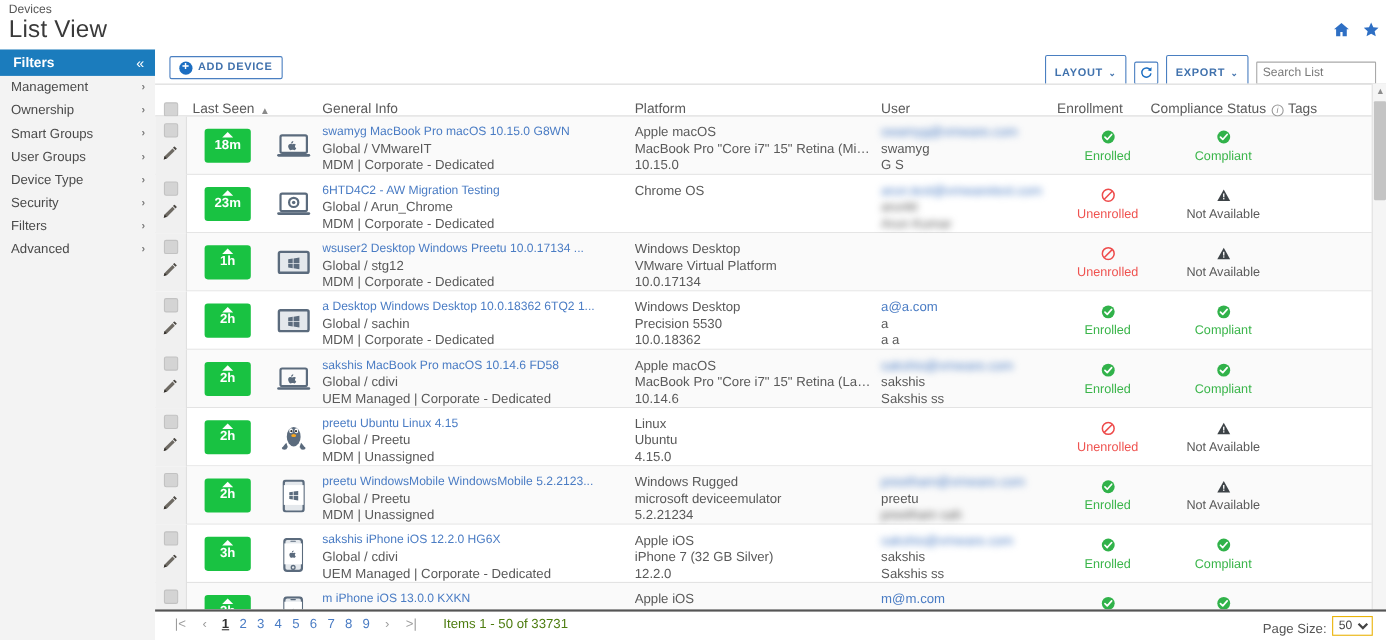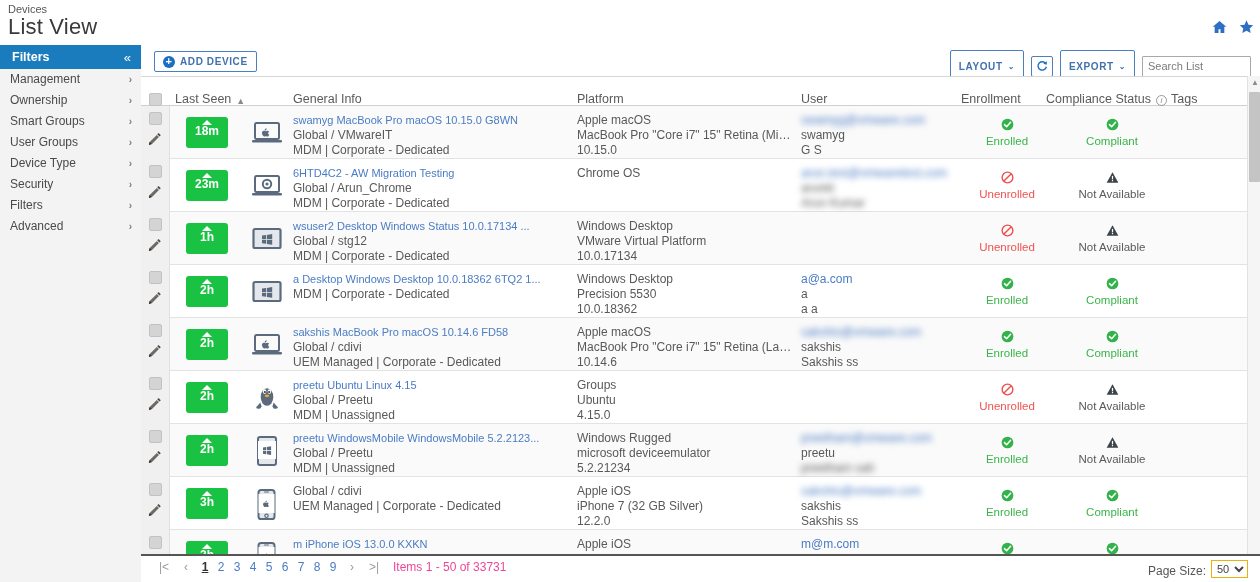--- a/index.html
+++ b/index.html
@@ -122,21 +122,21 @@
   .vscroll .up { position:absolute; top:2px; left:3px; color:#8c8c8c; font-size:8px; }
   .vthumb { position:absolute; top:16px; left:1px; width:11px; height:90px; background:#c4c4c4; border-radius:1px; }
 
   
   .footer { position:absolute; left:141px; top:554px; width:1119px; height:28px;
             background:#fff; border-top:2px solid #555; }
   .pager { position:absolute; left:12px; top:4px; display:flex; align-items:center; gap:0; font-size:12px; color:#4a7cc4; }
   .pager .nav { width:22px; text-align:center; color:#9c9c9c; cursor:pointer; }
   .pager .pg { width:16px; text-align:center; cursor:pointer; color:#4a7cc4; }
   .pager .pg.active { color:#333; text-decoration:underline; font-weight:bold; }
-  .pager .items { margin-left:8px; color:#ec4899; white-space:nowrap; }
+  .pager .items { margin-left:18px; color:#4d7c0f; white-space:nowrap; }
   .pagesize { position:absolute; right:12px; top:4px; display:flex; align-items:flex-end; gap:5px; font-size:12px; color:#555; }
   .pagesize select {
     height:18px; font-size:11px; border:1px solid #eab308; background:#fff;
     font-family:"Liberation Sans",sans-serif; color:#444; padding:0 1px;
   }
 </style>
 </head>
 <body>
 
 <div id="app">
@@ -391,21 +391,21 @@
     </div>
 
     <div class="devic">
             <svg width="30" height="24" viewBox="0 0 30 24">
               <rect x="1.5" y="2" width="27" height="19" rx="1.5" fill="#e4e8ec" stroke="#5b6b7d" stroke-width="2.2"></rect>
               <path d="M10 8.6l4.1-.6v4.1H10zm4.9-.7 5.3-.8v4.9h-5.3zM10 12.8h4.1v4l-4.1-.6zm4.9 0h5.3v4.9l-5.3-.8z" fill="#5b6b7d"></path>
             </svg>
           </div>
 
     <div class="ginfo">
-      <div class="t1">wsuser2 Desktop Windows Status 10.0.17134 ...</div>
+      <div class="t1">wsuser2 Desktop Windows Preetu 10.0.17134 ...</div>
       <div class="t2">Global / stg12</div>
       <div class="t3">MDM | Corporate - Dedicated</div>
     </div>
 
     <div class="plat">
       <div>Windows Desktop</div>
       <div>VMware Virtual Platform</div>
       <div>10.0.17134</div>
     </div>
 
@@ -451,20 +451,21 @@
 
     <div class="devic">
             <svg width="30" height="24" viewBox="0 0 30 24">
               <rect x="1.5" y="2" width="27" height="19" rx="1.5" fill="#e4e8ec" stroke="#5b6b7d" stroke-width="2.2"></rect>
               <path d="M10 8.6l4.1-.6v4.1H10zm4.9-.7 5.3-.8v4.9h-5.3zM10 12.8h4.1v4l-4.1-.6zm4.9 0h5.3v4.9l-5.3-.8z" fill="#5b6b7d"></path>
             </svg>
           </div>
 
     <div class="ginfo">
       <div class="t1">a Desktop Windows Desktop 10.0.18362 6TQ2 1...</div>
+      <div class="t2">Global / sachin</div>
       <div class="t3">MDM | Corporate - Dedicated</div>
     </div>
 
     <div class="plat">
       <div>Windows Desktop</div>
       <div>Precision 5530</div>
       <div>10.0.18362</div>
     </div>
 
     <div class="usr">
@@ -579,21 +580,21 @@
             </svg>
           </div>
 
     <div class="ginfo">
       <div class="t1">preetu Ubuntu Linux 4.15</div>
       <div class="t2">Global / Preetu</div>
       <div class="t3">MDM | Unassigned</div>
     </div>
 
     <div class="plat">
-      <div>Groups</div>
+      <div>Linux</div>
       <div>Ubuntu</div>
       <div>4.15.0</div>
     </div>
 
     <div class="usr">
       <div class="em">&nbsp;</div>
       <div class="">&nbsp;</div>
       <div class="">&nbsp;</div>
     </div>
 
@@ -695,20 +696,21 @@
             <svg width="19" height="31" viewBox="0 0 19 31">
               <rect x="1.5" y="1" width="16" height="29" rx="2.6" fill="#e4e8ec" stroke="#5b6b7d" stroke-width="2"></rect>
               <rect x="1.5" y="5" width="16" height="19" fill="#fff"></rect>
               <rect x="7" y="2.6" width="5" height="1" rx="0.5" fill="#5b6b7d"></rect>
               <circle cx="9.5" cy="26.8" r="1.7" fill="none" stroke="#5b6b7d" stroke-width="1.2"></circle>
               <path d="M8.6 12.2c.4-.7 1.3-.8 1.3-.8s.1.8-.4 1.4c-.5.6-1.1.5-1.1.5s-.1-.6.2-1.1zm-1 1.3c.7-.1 1 .3 1.5.3s.8-.4 1.5-.3c.6.1 1 .4 1.1.7-1 .6-.9 2.1.2 2.5-.2.6-.8 1.4-1.3 1.4-.5 0-.7-.3-1.4-.3s-.9.3-1.4.3c-.6 0-1.5-1.3-1.7-2.4-.2-1.1.4-2.1 1.5-2.2z" fill="#5b6b7d"></path>
             </svg>
           </div>
 
     <div class="ginfo">
+      <div class="t1">sakshis iPhone iOS 12.2.0 HG6X</div>
       <div class="t2">Global / cdivi</div>
       <div class="t3">UEM Managed | Corporate - Dedicated</div>
     </div>
 
     <div class="plat">
       <div>Apple iOS</div>
       <div>iPhone 7 (32 GB Silver)</div>
       <div>12.2.0</div>
     </div>
 

